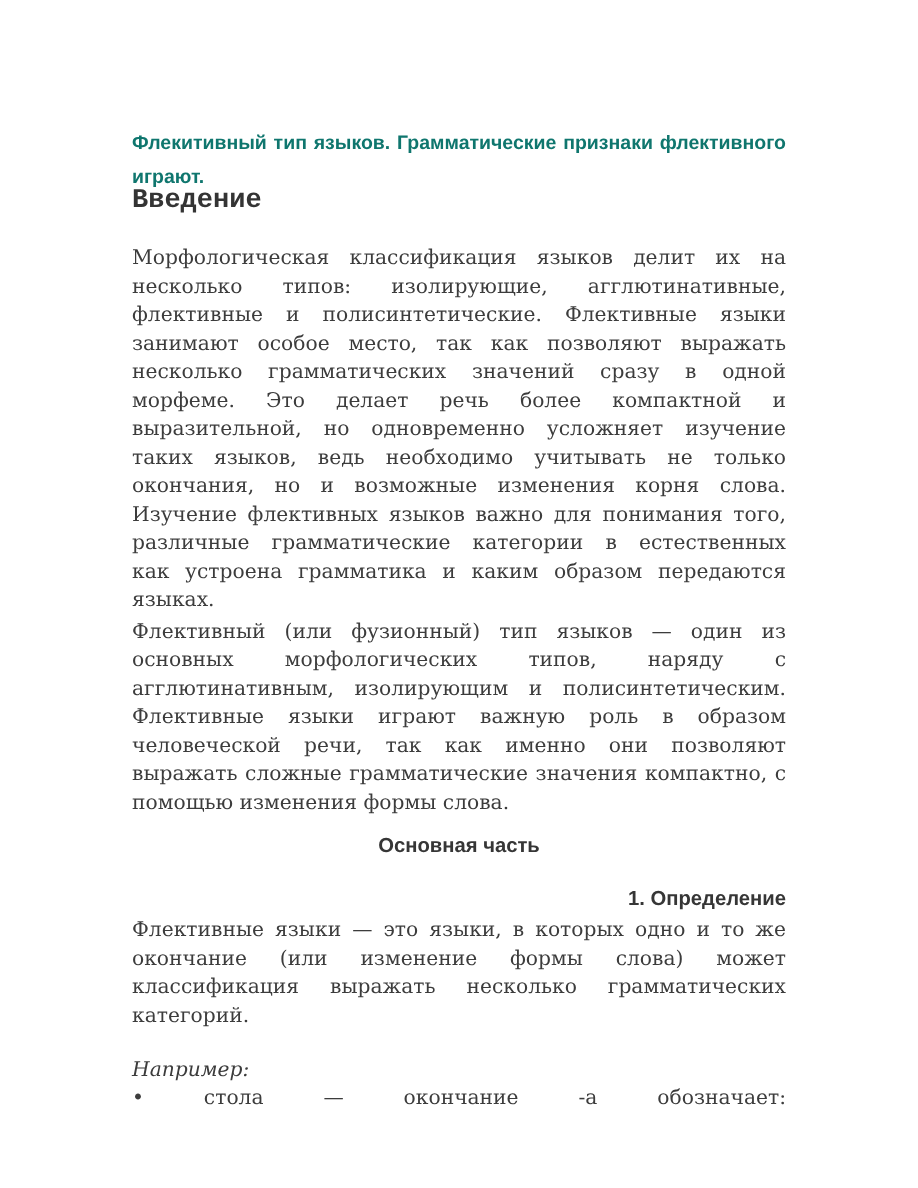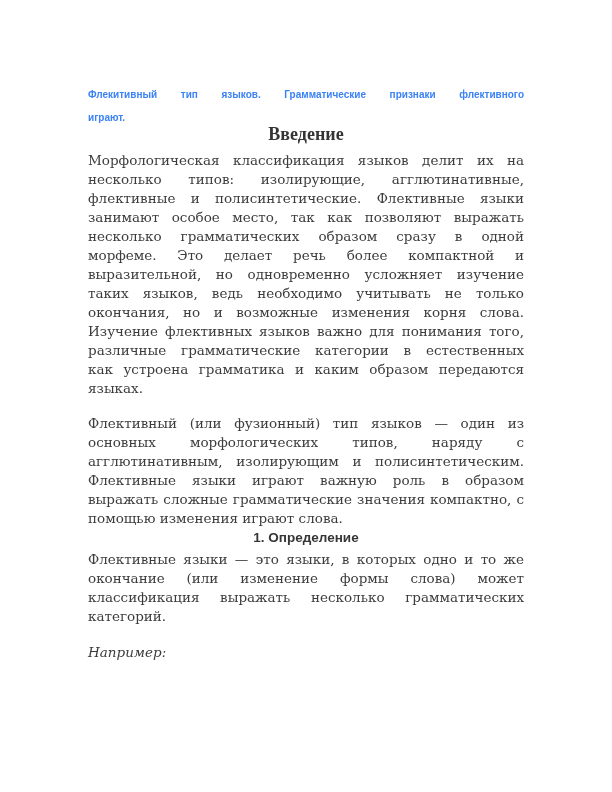--- a/index.html
+++ b/index.html
@@ -18,55 +18,55 @@
     position: absolute;
     left: 88px;
     top: 83px;
     width: 436px;
     color: #3c3c3c;
   }
   
   .doc-title {
     font-family: "Liberation Sans", sans-serif;
     font-weight: 700;
-    font-size: 10px;
+    font-size: 13px;
     line-height: 23px;
-    color: #3b82f6;
+    color: #0f766e;
   }
   
   .h-intro {
-    font-family: Liberation Serif, serif;
+    font-family: Liberation Mono, monospace;
     font-weight: 700;
     font-size: 18px;
     line-height: 24px;
-    text-align: center;
+    text-align: left;
     color: #343434;
     margin-top: -7px;
   }
   
   .h-sans {
     font-family: "Liberation Sans", sans-serif;
     font-weight: 700;
     font-size: 13.5px;
     line-height: 19px;
     text-align: center;
     color: #363636;
   }
   .h-main { margin-top: 9px; }
-  .h-def  { margin-top: 0; }
+  .h-def  { margin-top: 16px; text-align: right; }
   
   .para {
     font-family: "DejaVu Serif", serif;
     font-weight: 400;
     font-size: 13.5px;
     line-height: 19px;
     color: #3c3c3c;
   }
-  .p-intro1 { margin-top: 5px; }
-  .p-intro2 { margin-top: 16px; }
+  .p-intro1 { margin-top: 17px; }
+  .p-intro2 { margin-top: 2px; }
   .p-def    { margin-top: 3px; }
   .example-label { margin-top: 17px; font-style: italic; }
   .bullet   { margin-top: 0; }
   
   .line {
     text-align: justify;
     text-align-last: justify;
   }
   .line.last {
     text-align-last: left;
@@ -83,47 +83,52 @@
         <div class="line last">играют.</div>
       </div>
 
     <div class="h-intro">Введение</div>
 
     <div class="para p-intro1">
         <div class="line">Морфологическая классификация языков делит их на</div>
         <div class="line">несколько типов: изолирующие, агглютинативные,</div>
         <div class="line">флективные и полисинтетические. Флективные языки</div>
         <div class="line">занимают особое место, так как позволяют выражать</div>
-        <div class="line">несколько грамматических образом сразу в одной</div>
+        <div class="line">несколько грамматических значений сразу в одной</div>
         <div class="line">морфеме. Это делает речь более компактной и</div>
         <div class="line">выразительной, но одновременно усложняет изучение</div>
         <div class="line">таких языков, ведь необходимо учитывать не только</div>
         <div class="line">окончания, но и возможные изменения корня слова.</div>
         <div class="line">Изучение флективных языков важно для понимания того,</div>
         <div class="line">различные грамматические категории в естественных</div>
         <div class="line">как устроена грамматика и каким образом передаются</div>
         <div class="line last">языках.</div>
       </div>
 
     <div class="para p-intro2">
         <div class="line">Флективный (или фузионный) тип языков — один из</div>
         <div class="line">основных морфологических типов, наряду с</div>
         <div class="line">агглютинативным, изолирующим и полисинтетическим.</div>
         <div class="line">Флективные языки играют важную роль в образом</div>
+        <div class="line">человеческой речи, так как именно они позволяют</div>
         <div class="line">выражать сложные грамматические значения компактно, с</div>
-        <div class="line last">помощью изменения играют слова.</div>
+        <div class="line last">помощью изменения формы слова.</div>
       </div>
 
+    <div class="h-sans h-main">Основная часть</div>
 
     <div class="h-sans h-def">1. Определение</div>
 
     <div class="para p-def">
         <div class="line">Флективные языки — это языки, в которых одно и то же</div>
         <div class="line">окончание (или изменение формы слова) может</div>
         <div class="line">классификация выражать несколько грамматических</div>
         <div class="line last">категорий.</div>
       </div>
 
     <div class="para example-label">Например:</div>
 
+    <div class="para bullet">
+        <div class="line">• стола — окончание -а обозначает:</div>
+      </div>
 
   </div>
 </div>
 
 </body></html>

